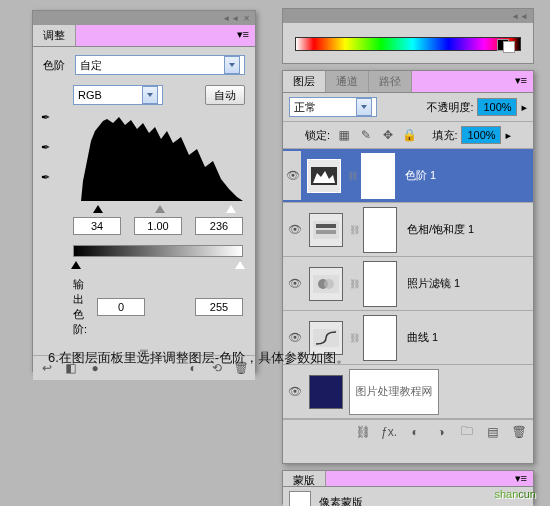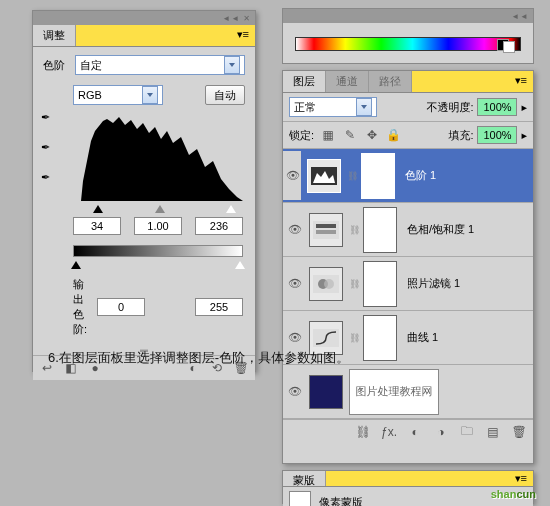--- a/index.html
+++ b/index.html
@@ -1,20 +1,20 @@
 <!DOCTYPE html>
 <html><head>
 <meta charset="utf-8">
 <style>
 *{box-sizing:border-box;margin:0;padding:0;font-family:"Microsoft YaHei","SimSun",sans-serif;font-size:11px}
 body{background:#b8b8b8;width:550px;height:506px;position:relative;overflow:hidden}
 .panel{position:absolute;background:#d4d4d4;border:1px solid #888;box-shadow:2px 2px 5px rgba(0,0,0,0.3)}
 .panel-header{background:#999;height:14px;display:flex;justify-content:flex-end;align-items:center;padding-right:4px}
 .dots{color:#666;font-size:8px;letter-spacing:1px}
-.tab-bar{background:#fde047;display:flex;border-bottom:1px solid #888}
+.tab-bar{background:#f0abfc;display:flex;border-bottom:1px solid #888}
 .tab{padding:3px 10px;background:#d4d4d4;border-right:1px solid #999;cursor:pointer}
 .tab.inactive{background:#b0b0b0;color:#666}
 .menu-btn{margin-left:auto;padding:3px 6px;cursor:pointer}
 
 
 .adj-panel{left:32px;top:10px;width:224px;height:362px}
 .adj-body{padding:8px 10px;background:#d4d4d4}
 .row{display:flex;align-items:center;margin-bottom:6px;gap:4px}
 .lbl{min-width:28px}
 .combo{flex:1;height:20px;background:#fff;border:1px solid #7a9ac9;display:flex;align-items:center;padding:0 4px;cursor:pointer}
@@ -45,22 +45,22 @@
 .spectrum{margin:28px 12px 6px 12px;height:14px;background:linear-gradient(to right,#fff 0%,#ff0000 8%,#ffff00 22%,#00ff00 38%,#00ffff 52%,#0000ff 68%,#ff00ff 84%,#ff0000 96%,#000 100%);border:1px solid #333}
 .fg-bg{position:absolute;right:18px;top:30px;width:18px;height:14px}
 .fg-bg::before{content:"";position:absolute;width:10px;height:10px;background:#000;border:1px solid #999;left:0;top:0}
 .fg-bg::after{content:"";position:absolute;width:10px;height:10px;background:#fff;border:1px solid #999;right:0;bottom:0}
 
 
 .layers-panel{right:16px;top:70px;width:252px;height:394px}
 .layers-body{background:#d4d4d4}
 .opts-row{display:flex;align-items:center;gap:4px;padding:4px 6px;border-bottom:1px solid #aaa}
 .opts-row .combo{width:88px;flex:none}
-.small-input{width:40px;height:18px;border:1px solid #888;background:#86efac;text-align:center}
-.lock-row{display:flex;align-items:center;gap:4px;padding:4px 6px;border-bottom:1px solid #aaa}
+.small-input{width:40px;height:18px;border:1px solid #888;background:#0ea5e9;text-align:center}
+.lock-row{display:flex;align-items:center;gap:4px;padding:4px 22px;border-bottom:1px solid #aaa}
 .lock-icons{display:flex;gap:6px;margin-left:2px}
 .layer-list{}
 .layer{display:flex;align-items:center;border-bottom:1px solid #aaa;height:54px;padding:2px 4px;gap:6px}
 .layer.selected{background:#4a6fbf;color:#fff}
 .eye{width:16px;text-align:center;color:#555}
 .layer.selected .eye{color:#555;background:#d4d4d4;height:100%;display:flex;align-items:center;width:18px;justify-content:center;margin:-2px 0 -2px -4px;padding-left:2px}
 .adj-thumb{width:34px;height:34px;background:#e8e8e8;border:1px solid #666;display:flex;align-items:center;justify-content:center}
 .layer.selected .adj-thumb{border:1px solid #fff}
 .link-ico{width:8px;color:#888;font-size:9px}
 .mask-thumb{width:34px;height:46px;background:#fff;border:1px solid #666}
@@ -69,21 +69,21 @@
 .layer.last .adj-thumb{background:#1a1a5e}
 .text-thumb{width:90px;height:46px;background:#fff;border:1px solid #888;display:flex;flex-direction:row;align-items:center;justify-content:center;font-size:9px;color:#666;text-align:center;line-height:1.2}
 .layers-footer{background:#d4d4d4;border-top:1px solid #aaa;padding:4px 6px;display:flex;gap:10px;justify-content:flex-end;align-items:center}
 
 
 .masks-panel{right:16px;top:470px;width:252px;height:34px}
 .masks-body{display:flex;align-items:center;padding:4px 6px;gap:8px;background:#d4d4d4}
 .mask-sw{width:22px;height:22px;background:#fff;border:1px solid #888}
 
 .caption{position:absolute;left:48px;top:349px;color:#111;font-size:13px}
-.watermark{position:absolute;right:14px;bottom:4px;font-size:16px;font-weight:bold;color:#5fa82e;text-shadow:1px 1px 0 #fff}
+.watermark{position:absolute;right:14px;bottom:4px;font-size:16px;font-weight:normal;color:#5fa82e;text-shadow:1px 1px 0 #fff}
 .watermark .c{color:#3a7a12}
 </style>
 </head>
 <body>
 
 <div class="panel adj-panel">
   <div class="panel-header">
       <span class="dots">◄◄ ✕</span>
     </div>
   <div class="tab-bar">

